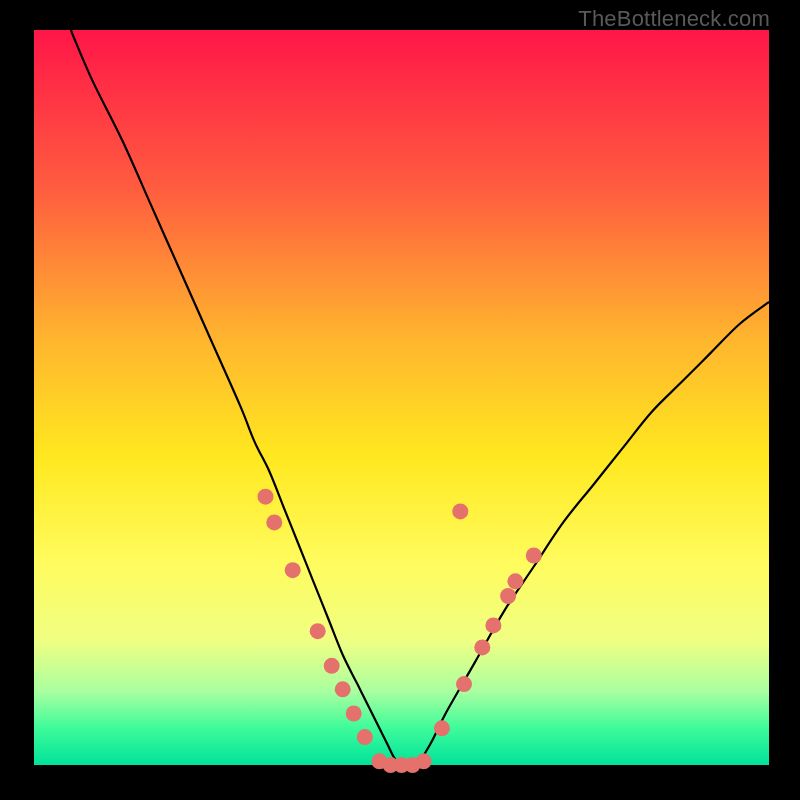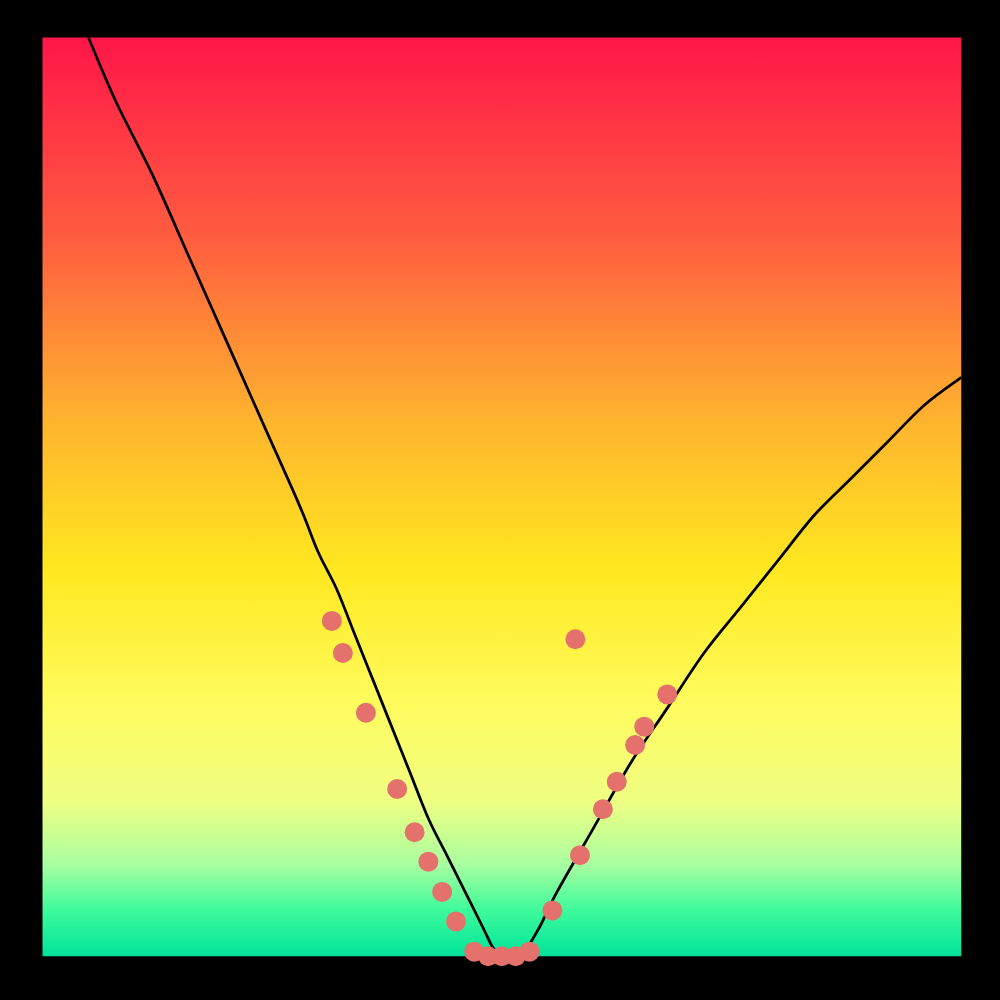--- a/index.html
+++ b/index.html
@@ -39,20 +39,21 @@
     left: 0; top: 0;
     width: 735px; height: 735px;
     overflow: visible;
   }
 </style>
 </head>
 <body>
 
 <div class="frame">
 
+  <div class="watermark">TheBottleneck.com</div>
 
   <div class="plot" style="background:linear-gradient(to bottom, #ff1648 0%, #ff5e3f 22%, #ffb52e 42%, #ffe81f 58%, #fffb5c 72%, #f0ff82 83%, #a9ffa0 90%, #3efb9a 95%, #00e39a 100%);">
     <svg class="curve" viewBox="0 0 735 735" preserveAspectRatio="none">
       <path id="curve-path" fill="none" stroke-width="2.2" d="M 36.8 0.0 C 40.4 8.6, 50.2 33.1, 58.8 51.4 C 67.4 69.8, 78.4 89.4, 88.2 110.3 C 98.0 131.1, 107.8 154.3, 117.6 176.4 C 127.4 198.4, 137.2 220.5, 147.0 242.5 C 156.8 264.6, 166.6 286.7, 176.4 308.7 C 186.2 330.8, 198.5 357.7, 205.8 374.9 C 213.2 392.0, 215.6 400.6, 220.5 411.6 C 225.4 422.6, 230.3 430.0, 235.2 441.0 C 240.1 452.0, 245.0 465.5, 249.9 477.8 C 254.8 490.0, 259.7 502.3, 264.6 514.5 C 269.5 526.8, 274.4 539.0, 279.3 551.3 C 284.2 563.5, 289.1 575.8, 294.0 588.0 C 298.9 600.3, 303.8 613.7, 308.7 624.8 C 313.6 635.8, 318.5 644.4, 323.4 654.1 C 328.3 663.9, 333.2 673.8, 338.1 683.5 C 343.0 693.3, 349.1 705.6, 352.8 713.0 C 356.5 720.3, 357.7 724.0, 360.1 727.6 C 362.6 731.3, 363.8 733.8, 367.5 735.0 C 371.2 736.2, 377.3 738.7, 382.2 735.0 C 387.1 731.3, 392.0 721.5, 396.9 713.0 C 401.8 704.4, 404.3 697.0, 411.6 683.5 C 419.0 670.1, 431.2 649.3, 441.0 632.1 C 450.8 615.0, 460.6 596.6, 470.4 580.6 C 480.2 564.7, 490.0 551.3, 499.8 536.5 C 509.6 521.8, 519.4 505.9, 529.2 492.4 C 539.0 479.0, 548.8 467.9, 558.6 455.7 C 568.4 443.4, 578.2 431.2, 588.0 418.9 C 597.8 406.7, 607.6 393.2, 617.4 382.2 C 627.2 371.2, 637.0 362.6, 646.8 352.8 C 656.6 343.0, 666.4 333.2, 676.2 323.4 C 686.0 313.6, 695.8 302.6, 705.6 294.0 C 715.4 285.4, 730.1 275.6, 735.0 271.9" stroke="#000000"></path>
       <g id="markers">
           <circle cx="231.5" cy="466.7" r="8" fill="#e4716b" stroke="#d96560" stroke-width="0"></circle>
           <circle cx="240.3" cy="492.4" r="8" fill="#e4716b" stroke="#d96560" stroke-width="0"></circle>
           <circle cx="258.7" cy="540.2" r="8" fill="#e4716b" stroke="#d96560" stroke-width="0"></circle>
           <circle cx="283.7" cy="601.2" r="8" fill="#e4716b" stroke="#d96560" stroke-width="0"></circle>
           <circle cx="297.7" cy="635.8" r="8" fill="#e4716b" stroke="#d96560" stroke-width="0"></circle>

